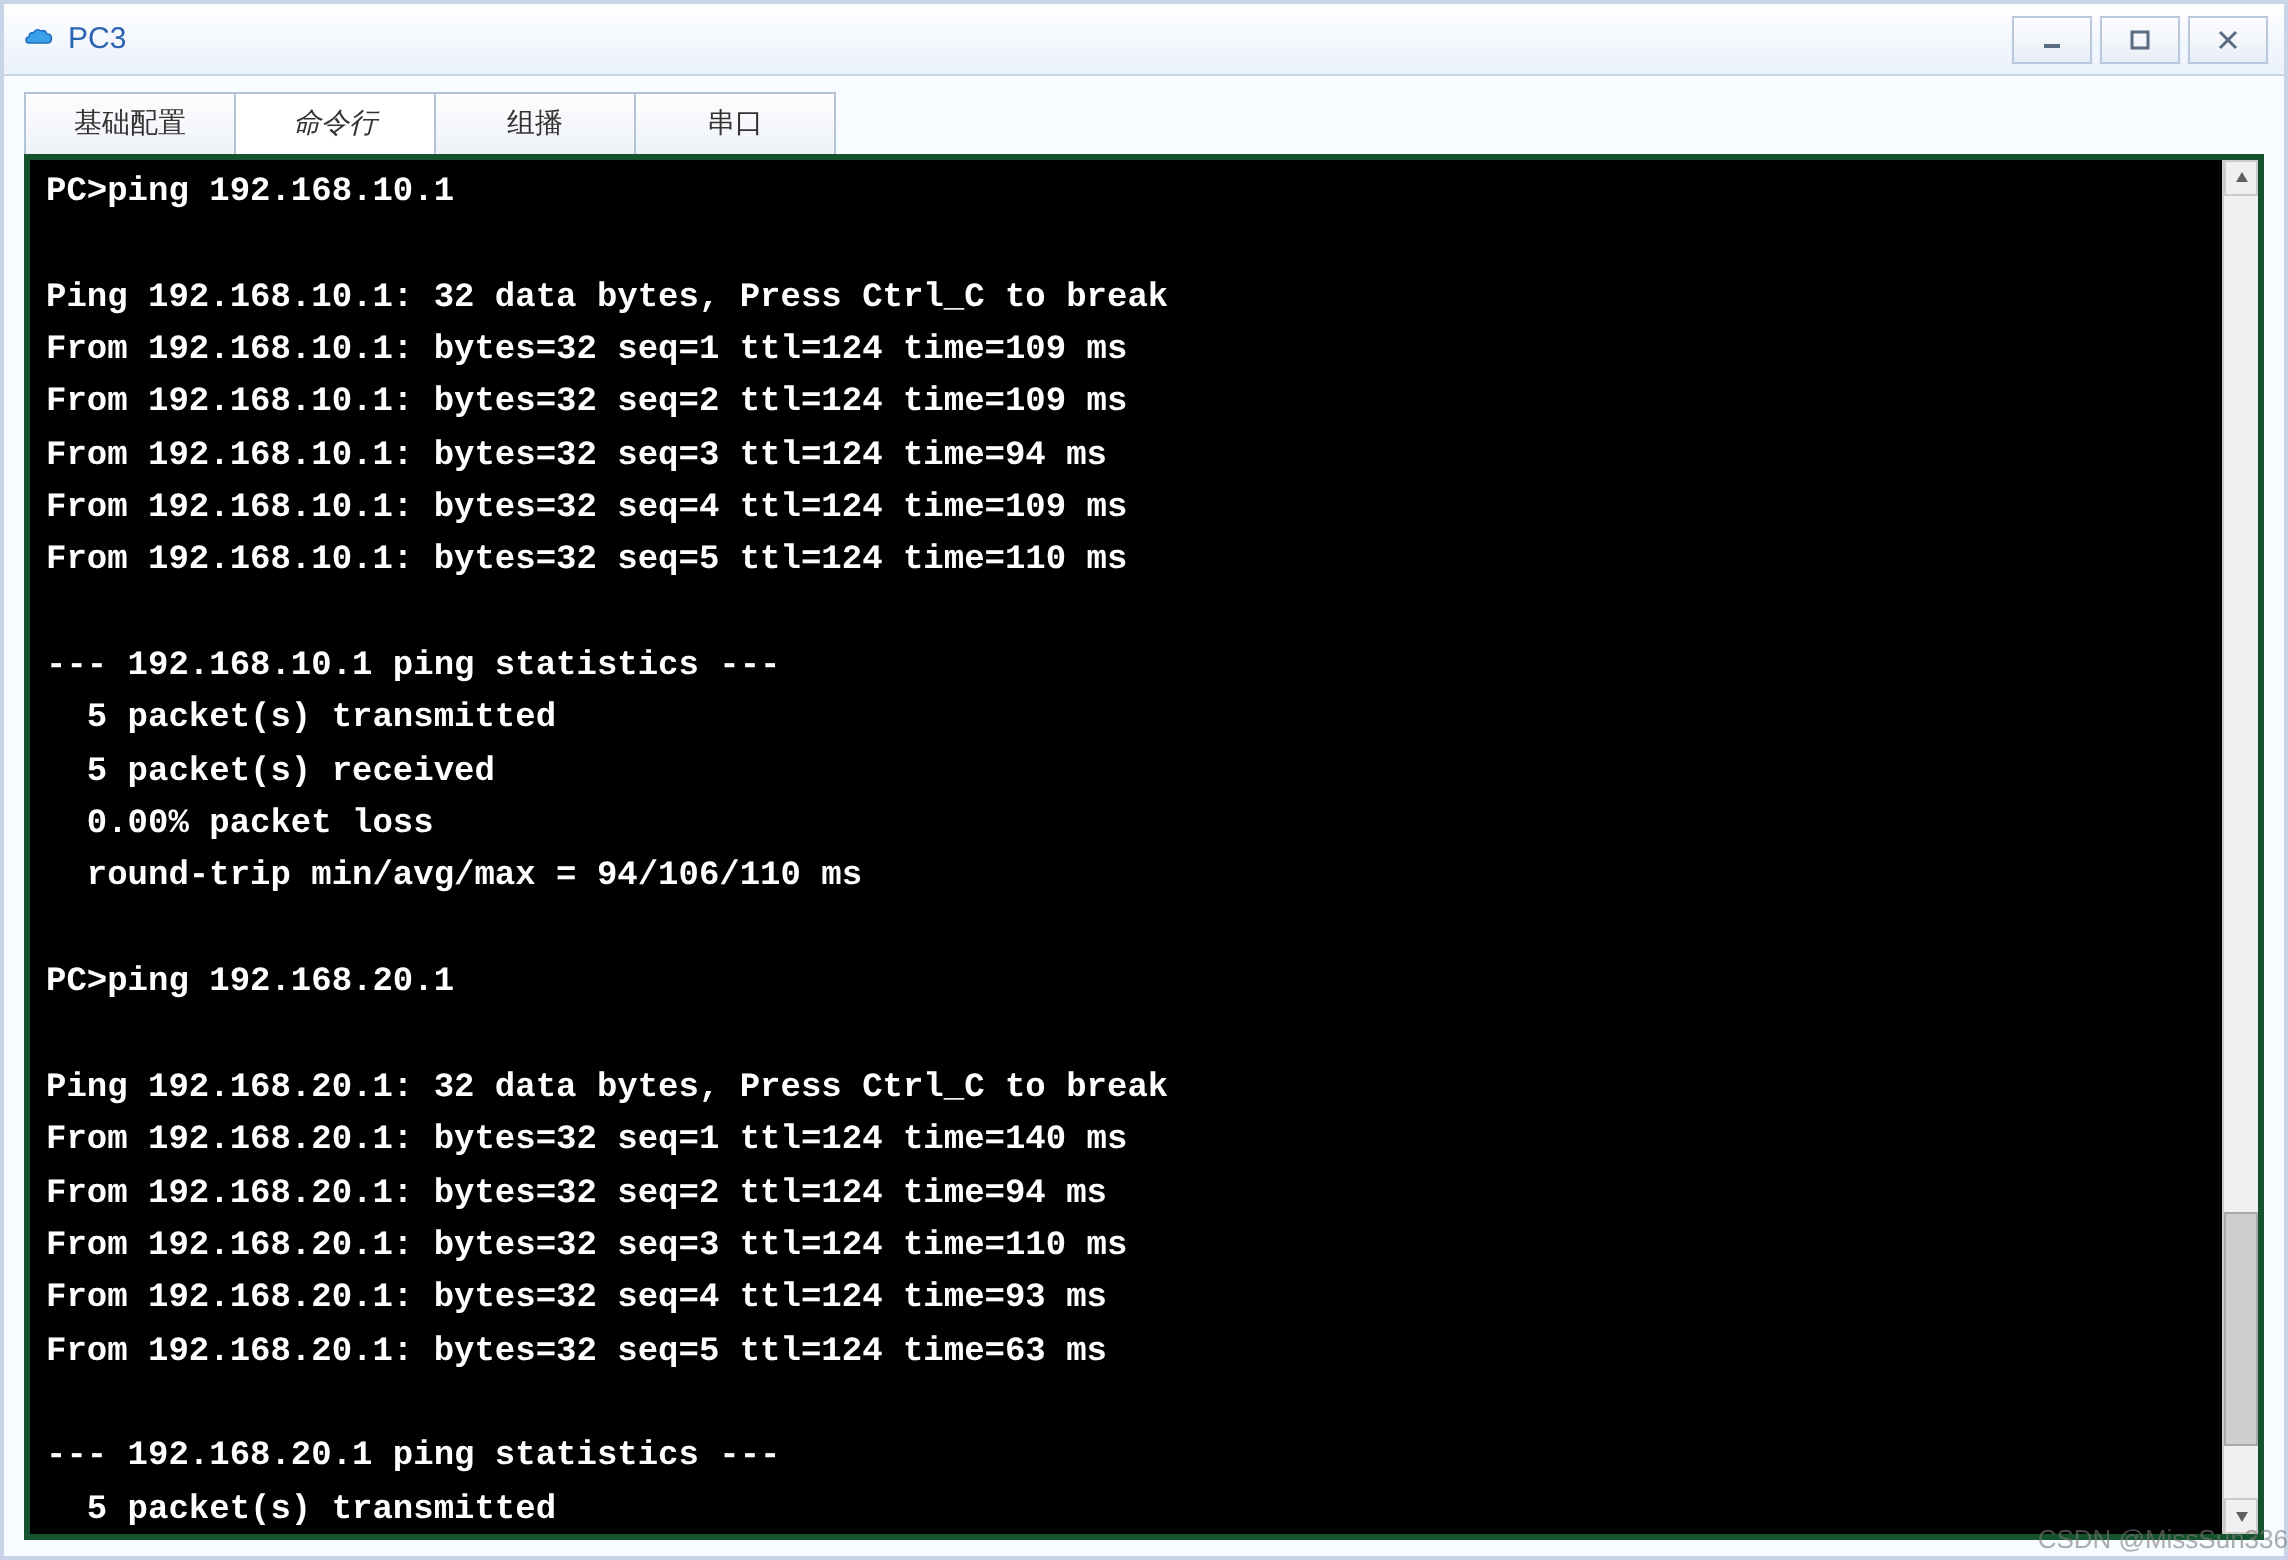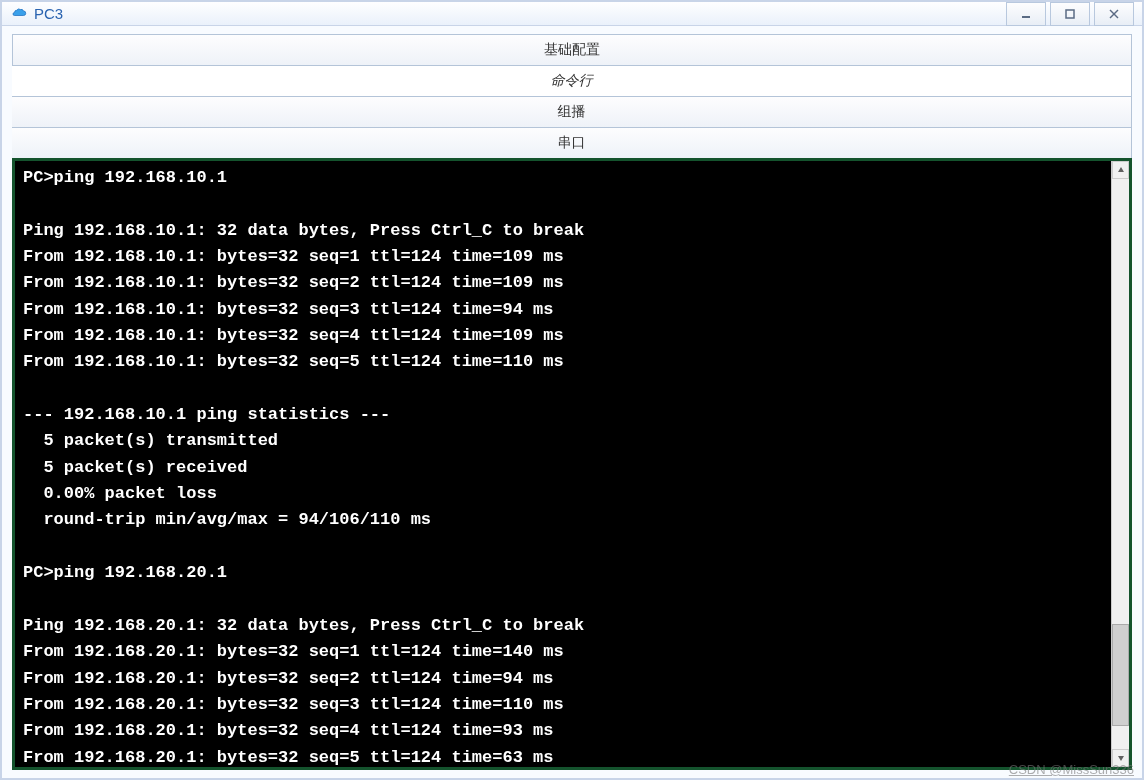--- a/index.html
+++ b/index.html
@@ -17,21 +17,21 @@
     }
     .window {
       width: 100%;
       height: 100%;
       border: 2px solid #c8d4e8;
       background: #f8fbff;
       display: flex;
       flex-direction: column;
     }
     .titlebar {
-      height: 24px;
+      height: 36px;
       background: linear-gradient(to bottom, #fefeff, #eaf1fb);
       border-bottom: 1px solid #c8d4e8;
       display: flex;
       align-items: center;
       padding: 0 8px;
       justify-content: space-between;
     }
     .titlebar-left {
       display: flex;
       align-items: center;
@@ -74,21 +74,20 @@
       flex: 1;
       padding: 8px 10px;
       display: flex;
       flex-direction: column;
       overflow: hidden;
     }
     .tabs {
       display: flex;
       gap: 0;
       margin-bottom: 0;
-      flex-direction: column;
     }
     .tab {
       padding: 6px 24px;
       background: linear-gradient(to bottom, #fdfdfe, #eef2f8);
       border: 1px solid #b4c4d8;
       border-bottom: none;
       cursor: pointer;
       font-size: 14px;
       color: #333;
       min-width: 100px;
@@ -149,27 +148,26 @@
     }
     .scroll-thumb {
       position: absolute;
       width: 100%;
       background: #cfcfcf;
       border: 1px solid #aaa;
       cursor: pointer;
     }
     .watermark {
       position: absolute;
-      right: 10px;
+      right: 0;
       bottom: 3px;
       color: rgba(120,120,120,0.6);
       font-size: 13px;
       font-family: Arial, sans-serif;
       pointer-events: none;
-      text-decoration: underline;
     }
   </style>
 </head>
 <body>
 
 <div class="window">
   <div class="titlebar">
     <div class="titlebar-left">
       <span class="app-icon">
         <svg viewBox="0 0 24 24">

